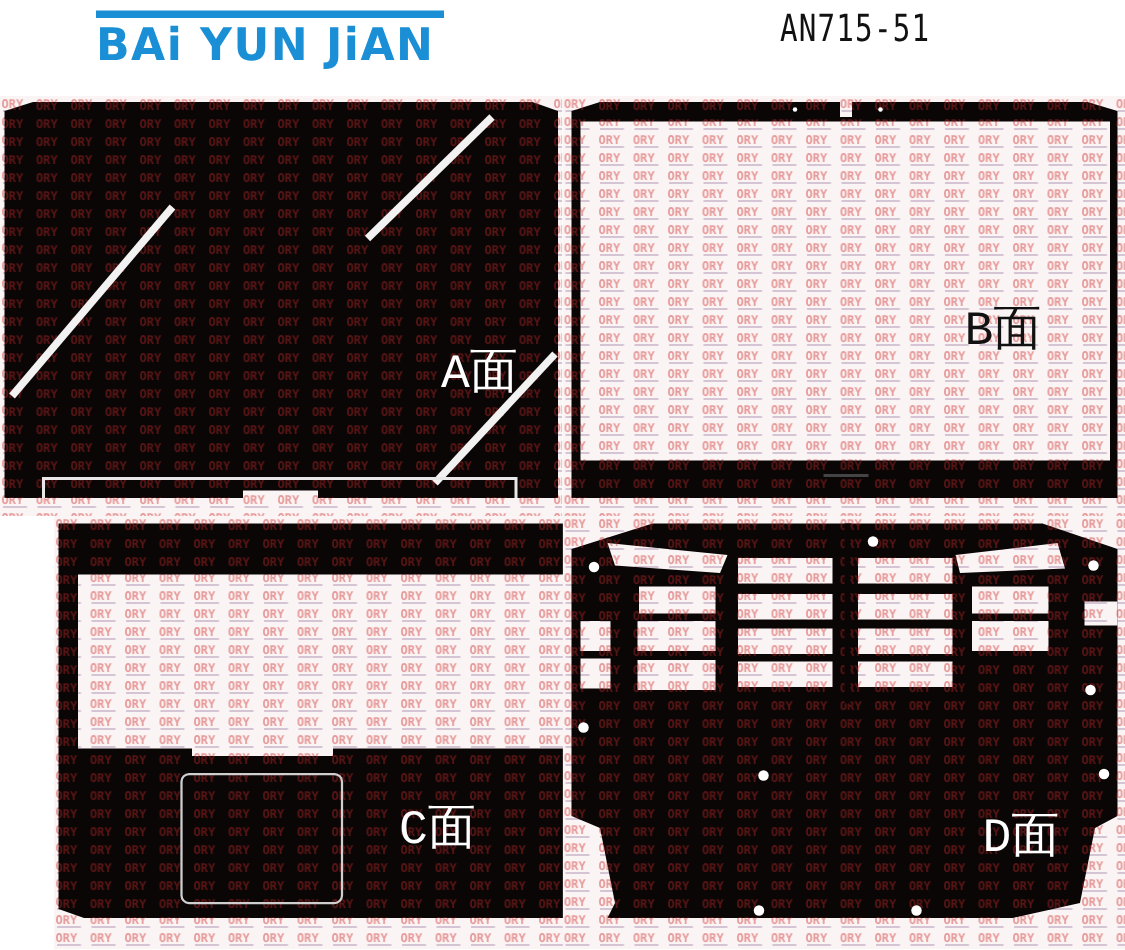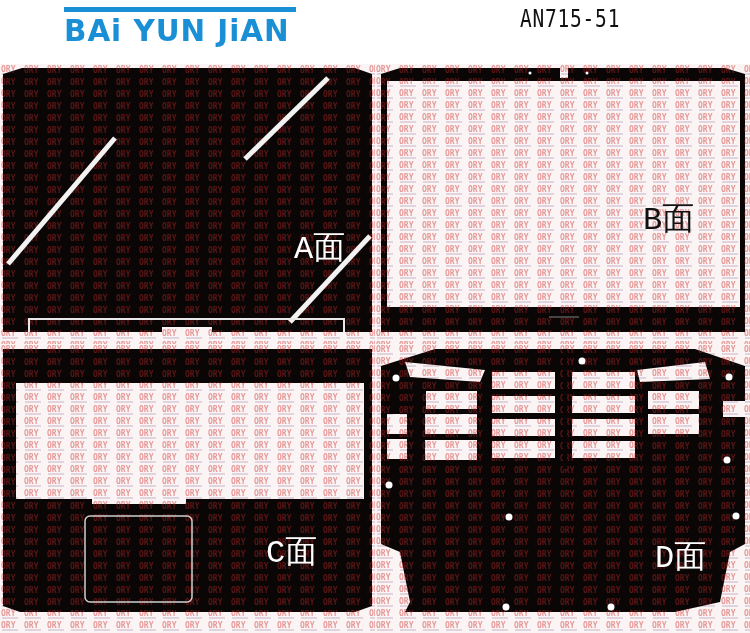--- a/index.html
+++ b/index.html
@@ -55,21 +55,21 @@
     <rect width="375" height="280" fill="url(#wmLight)"></rect>
     <path d="M6,10 L25,4 L185,4 L185,14 L193,14 L193,4 L350,4 L370,10 L370,268 L6,268 Z" fill="url(#wmDark)"></path>
     <rect x="12" y="17" width="353" height="226" fill="url(#wmLight)"></rect>
     <circle cx="155" cy="9" r="1.5" fill="#fff"></circle>
     <circle cx="212" cy="9" r="1.5" fill="#fff"></circle>
     <rect x="174" y="252" width="30" height="2" fill="#444"></rect>
   </svg>
   <div class="face-label dark" style="left:268px;top:143px;">B面</div>
 </div>
 
-<div class="panel" style="left:0;top:344px;width:375px;height:289px;">
+<div class="panel" style="left:0;top:344px;width:375px;height:289px;padding-left:36px;">
   <svg width="375" height="289">
     <rect width="375" height="289" fill="url(#wmLight)"></rect>
     <path d="M3,5 L372,5 L372,262 L355,268 L20,268 L3,262 Z" fill="url(#wmDark)"></path>
     <path d="M16,39 L364,39 L364,155 L186,155 L186,160 L92,160 L92,155 L16,155 Z" fill="url(#wmLight)"></path>
     <rect x="85" y="172" width="107" height="86" rx="5" fill="none" stroke="#cfcfcf" stroke-width="1.5"></rect>
   </svg>
   <div class="face-label light" style="left:266px;top:196px;">C面</div>
 </div>
 
 <div class="panel" style="left:375px;top:344px;width:375px;height:289px;">

